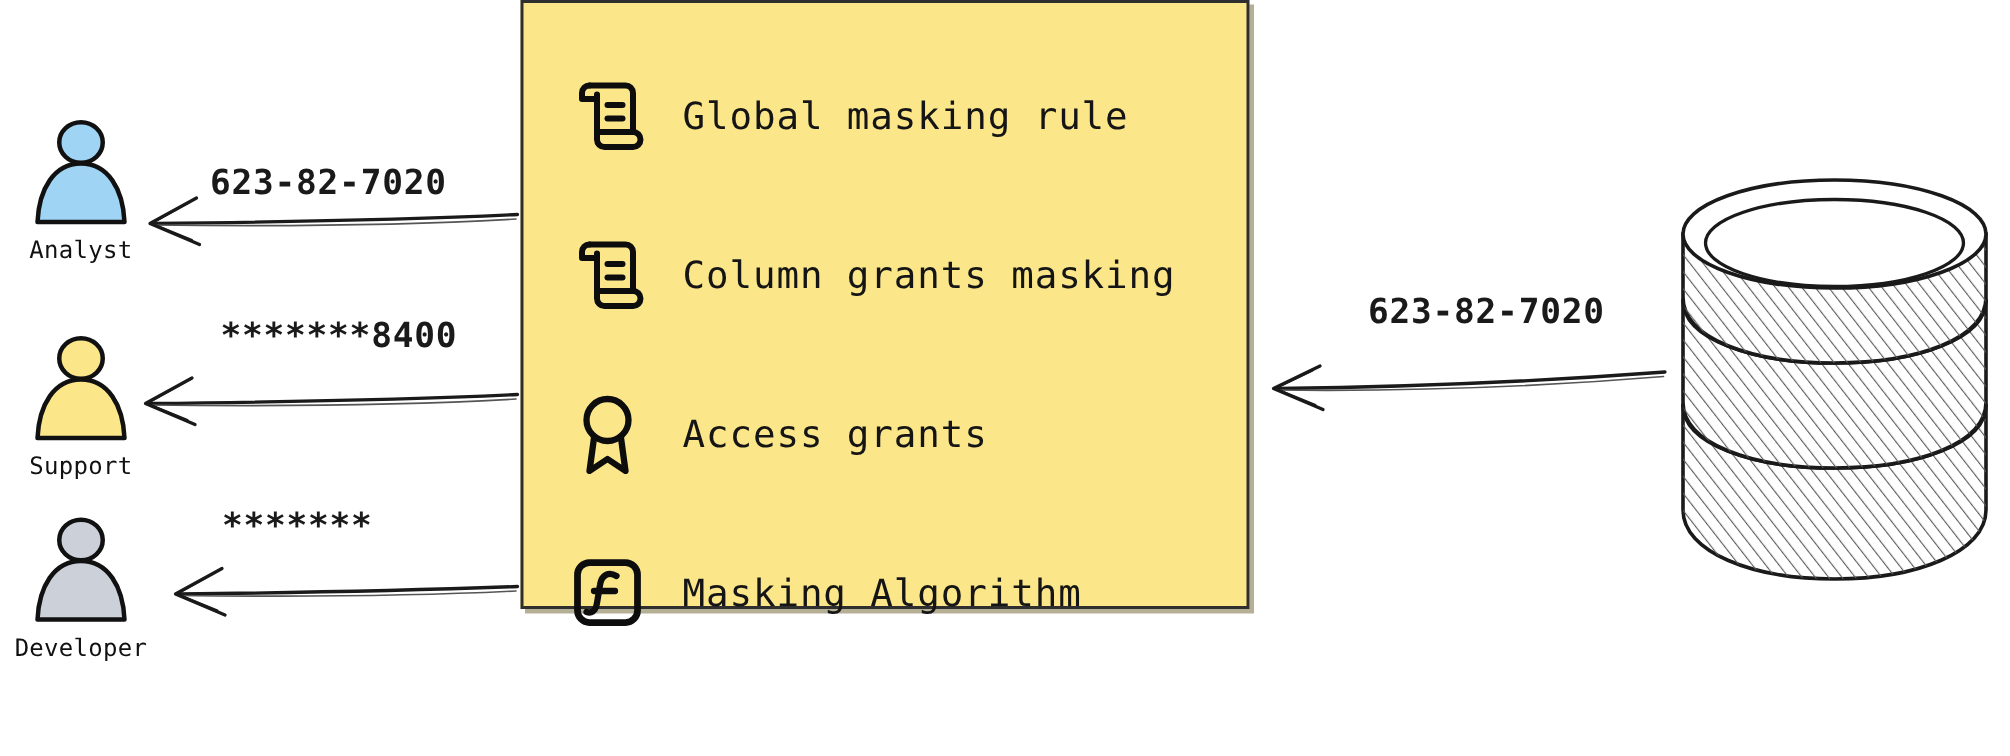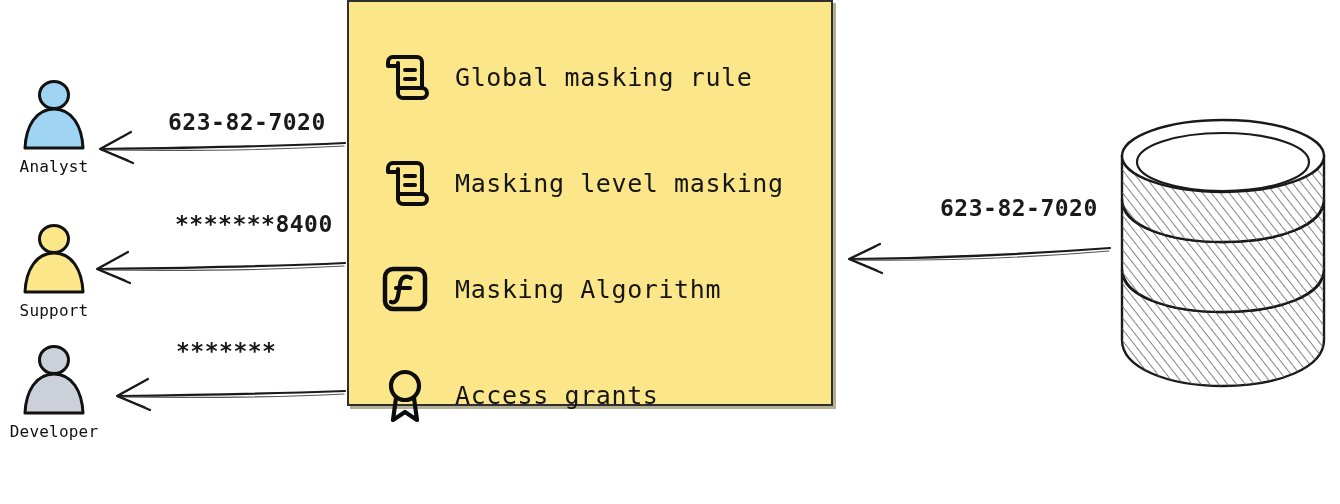--- a/index.html
+++ b/index.html
@@ -51,21 +51,20 @@
 
   
   .edge-label {
     position: absolute;
     font-family: "DejaVu Sans Mono", "Liberation Mono", monospace;
     font-size: 23px;
     font-weight: bold;
     letter-spacing: 0.5px;
     color: #1a1a1a;
     white-space: nowrap;
-    margin-left: 28px;
   }
   #label-analyst   { left: 140px; top: 109px; }
   #label-support   { left: 147px; top: 211px; }
   #label-developer { left: 148px; top: 338px; }
   #label-db        { left: 912px; top: 195px; }
 
   
   .arrow-layer {
     position: absolute;
     inset: 0;
@@ -216,42 +215,42 @@
       <div class="policy-item">
         <span class="p-icon">
           <svg width="52" height="52" viewBox="0 0 52 52" fill="none" stroke="#0d0d0d" stroke-width="4" stroke-linecap="round" stroke-linejoin="round">
             <path d="M14 6 h24 a5 5 0 0 1 5 5 v26"></path>
             <path d="M14 6 a5 5 0 0 0 -5 5 v4 h10"></path>
             <path d="M19 12 v30 a5 5 0 0 0 5 5 h19 a5 5 0 0 0 0 -10 h-24"></path>
             <path d="M26 19 h10"></path>
             <path d="M26 28 h10"></path>
           </svg>
         </span>
-        <span class="p-label">Masking level masking</span>
+        <span class="p-label">Column grants masking</span>
+      </div>
+
+      <div class="policy-item">
+        <span class="p-icon">
+          <svg width="50" height="54" viewBox="0 0 50 54" fill="none" stroke="#0d0d0d" stroke-width="4.2" stroke-linecap="round" stroke-linejoin="round">
+            <circle cx="25" cy="18" r="14"></circle>
+            <path d="M16 30 L13 52 L25 44 L37 52 L34 30"></path>
+          </svg>
+        </span>
+        <span class="p-label">Access grants</span>
       </div>
 
       <div class="policy-item">
         <span class="p-icon">
           <svg width="50" height="50" viewBox="0 0 50 50" fill="none">
             <rect x="5" y="5" width="40" height="40" rx="8" stroke="#0d0d0d" stroke-width="4.5"></rect>
             <path d="M31 14 c -5 -3, -10 -1, -11 6 l -2 12 c -1 6, -4 7, -7 6" stroke="#0d0d0d" stroke-width="4.2" fill="none" stroke-linecap="round"></path>
             <path d="M16 24 h14" stroke="#0d0d0d" stroke-width="4.2" stroke-linecap="round"></path>
           </svg>
         </span>
         <span class="p-label">Masking Algorithm</span>
-      </div>
-
-      <div class="policy-item">
-        <span class="p-icon">
-          <svg width="50" height="54" viewBox="0 0 50 54" fill="none" stroke="#0d0d0d" stroke-width="4.2" stroke-linecap="round" stroke-linejoin="round">
-            <circle cx="25" cy="18" r="14"></circle>
-            <path d="M16 30 L13 52 L25 44 L37 52 L34 30"></path>
-          </svg>
-        </span>
-        <span class="p-label">Access grants</span>
       </div>
 
     </div>
   </div>
 
   <div id="database">
     <svg width="222" height="290" viewBox="0 0 222 290">
       <defs>
         <pattern id="hatch" width="7" height="7" patternTransform="rotate(-38)" patternUnits="userSpaceOnUse">
           <line x1="0" y1="0" x2="0" y2="7" stroke="#5c5c5c" stroke-width="1.5"></line>

